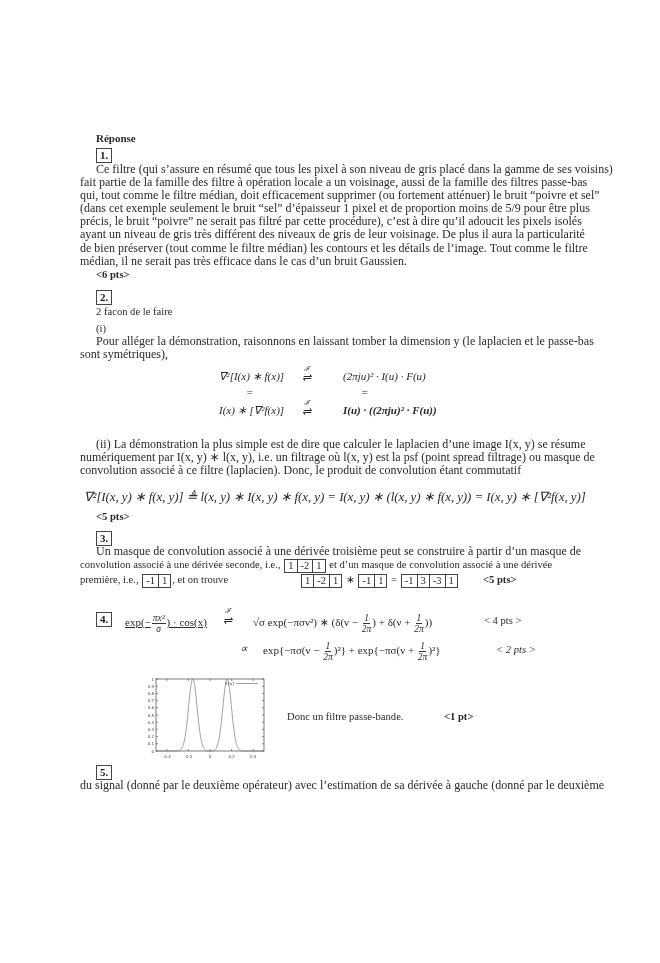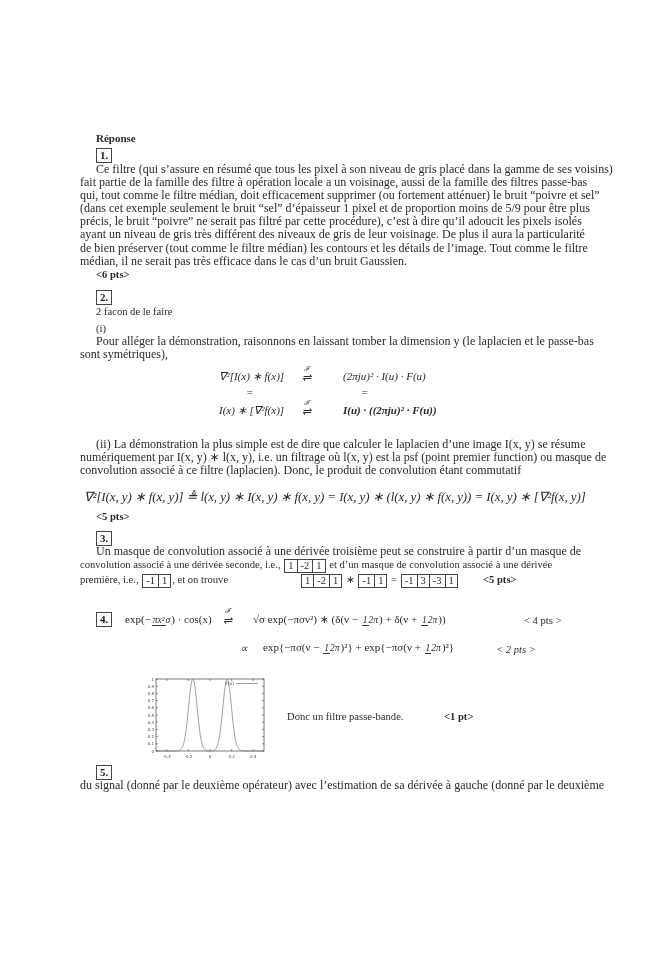--- a/index.html
+++ b/index.html
@@ -11,21 +11,21 @@
   .para .line { display:block; white-space:nowrap; text-align:justify; text-align-last:justify; }
   .para .line.last { text-align-last:left; }
   .indent { text-indent:16px; }
   .bold { font-weight:bold; }
   .qbox { position:absolute; left:96px; border:1px solid #444; padding:0 3px; font-weight:bold; font-family:"Liberation Serif", serif; font-size:11px; line-height:13px; color:#222; }
   .math { position:absolute; font-family:"Liberation Serif", serif; font-style:italic; font-size:11px; color:#2a2a2a; white-space:nowrap; }
   .math .up { font-style:normal; }
   .mask { display:inline-flex; border:1px solid #444; vertical-align:middle; margin:0 1px; }
   .mask span { padding:0 3px; font-style:normal; font-size:10.5px; line-height:12px; border-left:1px solid #444; }
   .mask span:first-child { border-left:none; }
-  .frac { display:inline-flex; flex-direction:row; align-items:center; vertical-align:middle; font-size:9.5px; line-height:10px; margin:0 1px; }
+  .frac { display:inline-flex; flex-direction:column; align-items:center; vertical-align:middle; font-size:9.5px; line-height:10px; margin:0 1px; }
   .frac .num { border-bottom:1px solid #333; padding:0 1px; }
   svg text { font-family:"DejaVu Sans", sans-serif; }
 </style>
 </head>
 <body>
 
 <div class="page">
 
   <div class="txt bold" style="left:96px; top:132px; font-size:11px;">Réponse</div>
 
@@ -56,21 +56,21 @@
   <div class="math" style="left:343px; top:370px;">(2πju)² · I(u) · F(u)</div>
   <div class="math up" style="left:246px; top:386px;">=</div>
   <div class="math up" style="left:361px; top:386px;">=</div>
   <div class="math" style="left:219px; top:404px;text-align:center;">I(x) ∗ [∇²f(x)]</div>
   <div class="math up" style="left:304px; top:398px; font-size:7px;">ℱ</div>
   <div class="math up" style="left:302px; top:405px;">⇌</div>
   <div class="math" style="left:343px; top:404px;font-weight:bold;">I(u) · ((2πju)² · F(u))</div>
 
   <div class="para" style="top:438px;">
     <span class="line indent">(ii) La démonstration la plus simple est de dire que calculer le laplacien d’une image I(x, y) se résume</span>
-    <span class="line">numériquement par I(x, y) ∗ l(x, y), i.e. un filtrage où l(x, y) est la psf (point premier function) ou masque de</span>
+    <span class="line">numériquement par I(x, y) ∗ l(x, y), i.e. un filtrage où l(x, y) est la psf (point spread filtrage) ou masque de</span>
     <span class="line last">convolution associé à ce filtre (laplacien). Donc, le produit de convolution étant commutatif</span>
   </div>
   <div class="math" style="left:84px; top:489px; font-size:13px; letter-spacing:-0.1px;">∇²[I(x, y) ∗ f(x, y)]  ≜  l(x, y) ∗ I(x, y) ∗ f(x, y) = I(x, y) ∗ (l(x, y) ∗ f(x, y)) = I(x, y) ∗ [∇²f(x, y)]</div>
   <div class="txt bold" style="left:96px; top:510px;">&lt;5 pts&gt;</div>
 
   <div class="qbox" style="top:531px;">3.</div>
   <div class="para" style="top:545px;">
     <span class="line indent">Un masque de convolution associé à une dérivée troisième peut se construire à partir d’un masque de</span>
   </div>
   <div class="txt" style="left:80px; top:558px;">
@@ -104,38 +104,38 @@
     <span class="mask">
       <span>-1</span>
         <span>3</span>
         <span>-3</span>
         <span>1</span>
     </span>
   </div>
   <div class="txt bold" style="left:483px; top:573px;">&lt;5 pts&gt;</div>
 
   <div class="qbox" style="top:612px;">4.</div>
-  <div class="math" style="left:125px; top:613px;">
+  <div class="math" style="left:125px; top:613px;text-decoration:underline;">
     <span class="up">exp(−</span><span class="frac">
         <span class="num">πx²</span>
         <span>σ</span>
       </span><span class="up">) · cos(x)</span>
   </div>
   <div class="math up" style="left:225px; top:606px; font-size:7px;">ℱ</div>
   <div class="math up" style="left:223px; top:614px;">⇌</div>
   <div class="math" style="left:253px; top:613px;">
     <span class="up">√σ exp(−πσν²) ∗ (δ(ν − </span><span class="frac">
         <span class="num">1</span>
         <span>2π</span>
       </span><span class="up">) + δ(ν + </span><span class="frac">
         <span class="num">1</span>
         <span>2π</span>
       </span><span class="up">))</span>
   </div>
-  <div class="txt" style="left:484px; top:614px;margin-left:40px;">&lt; 4 pts &gt;</div>
+  <div class="txt" style="left:484px; top:614px;">&lt; 4 pts &gt;</div>
   <div class="math up" style="left:240px; top:642px;">∝</div>
   <div class="math" style="left:263px; top:641px;">
     <span class="up">exp{−πσ(ν − </span><span class="frac">
         <span class="num">1</span>
         <span>2π</span>
       </span><span class="up">)²} + exp{−πσ(ν + </span><span class="frac">
         <span class="num">1</span>
         <span>2π</span>
       </span><span class="up">)²}</span>
   </div>

